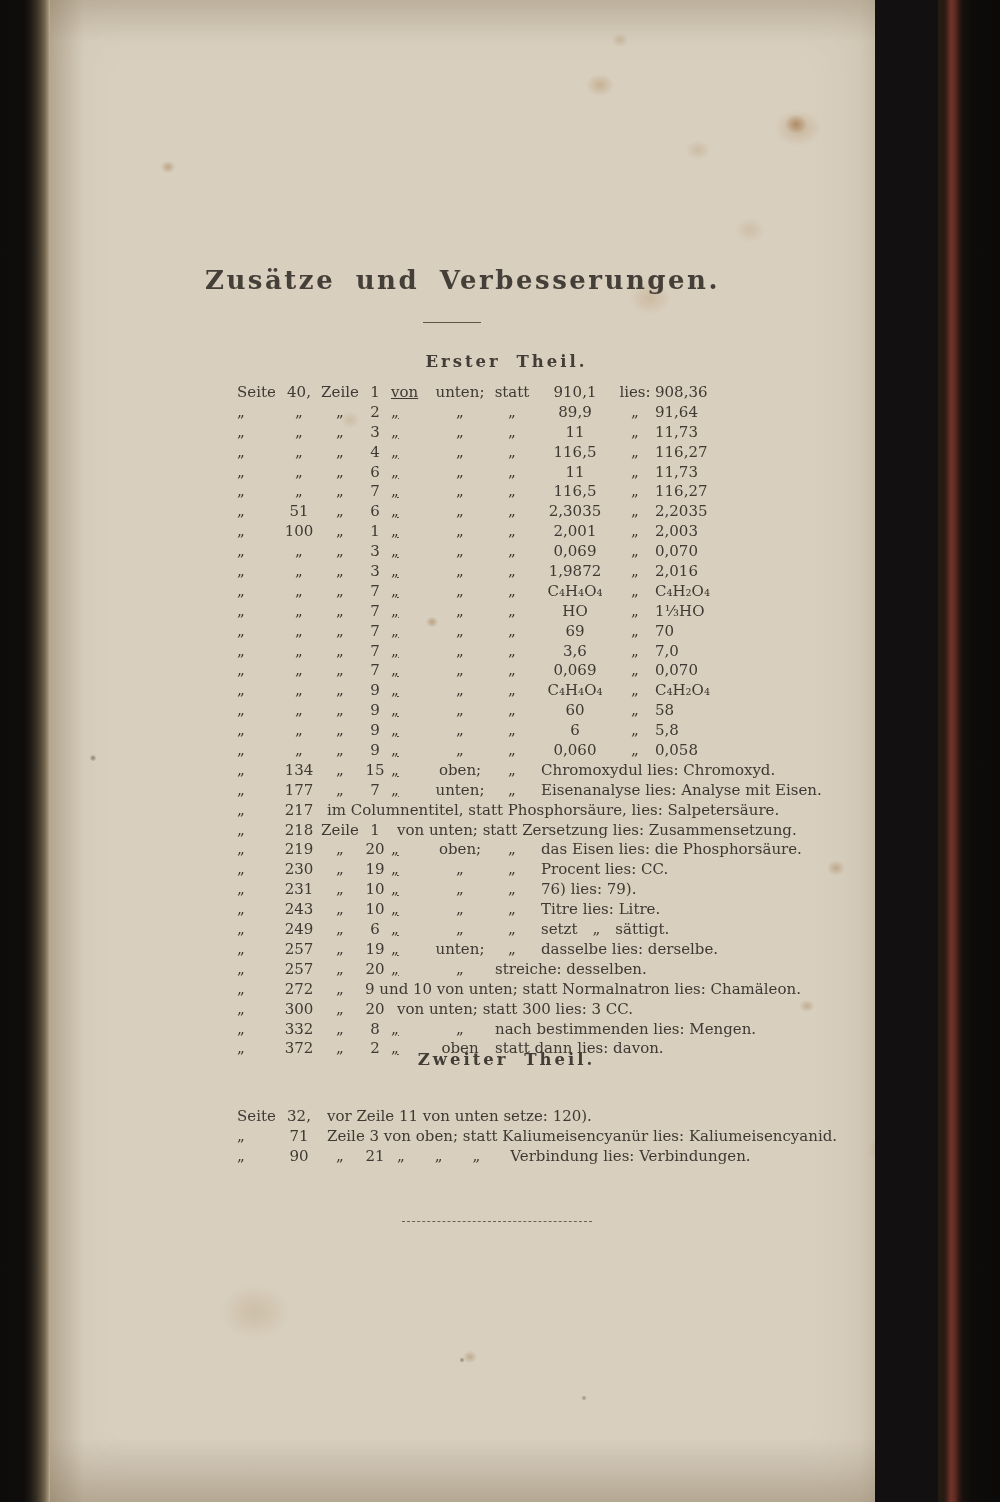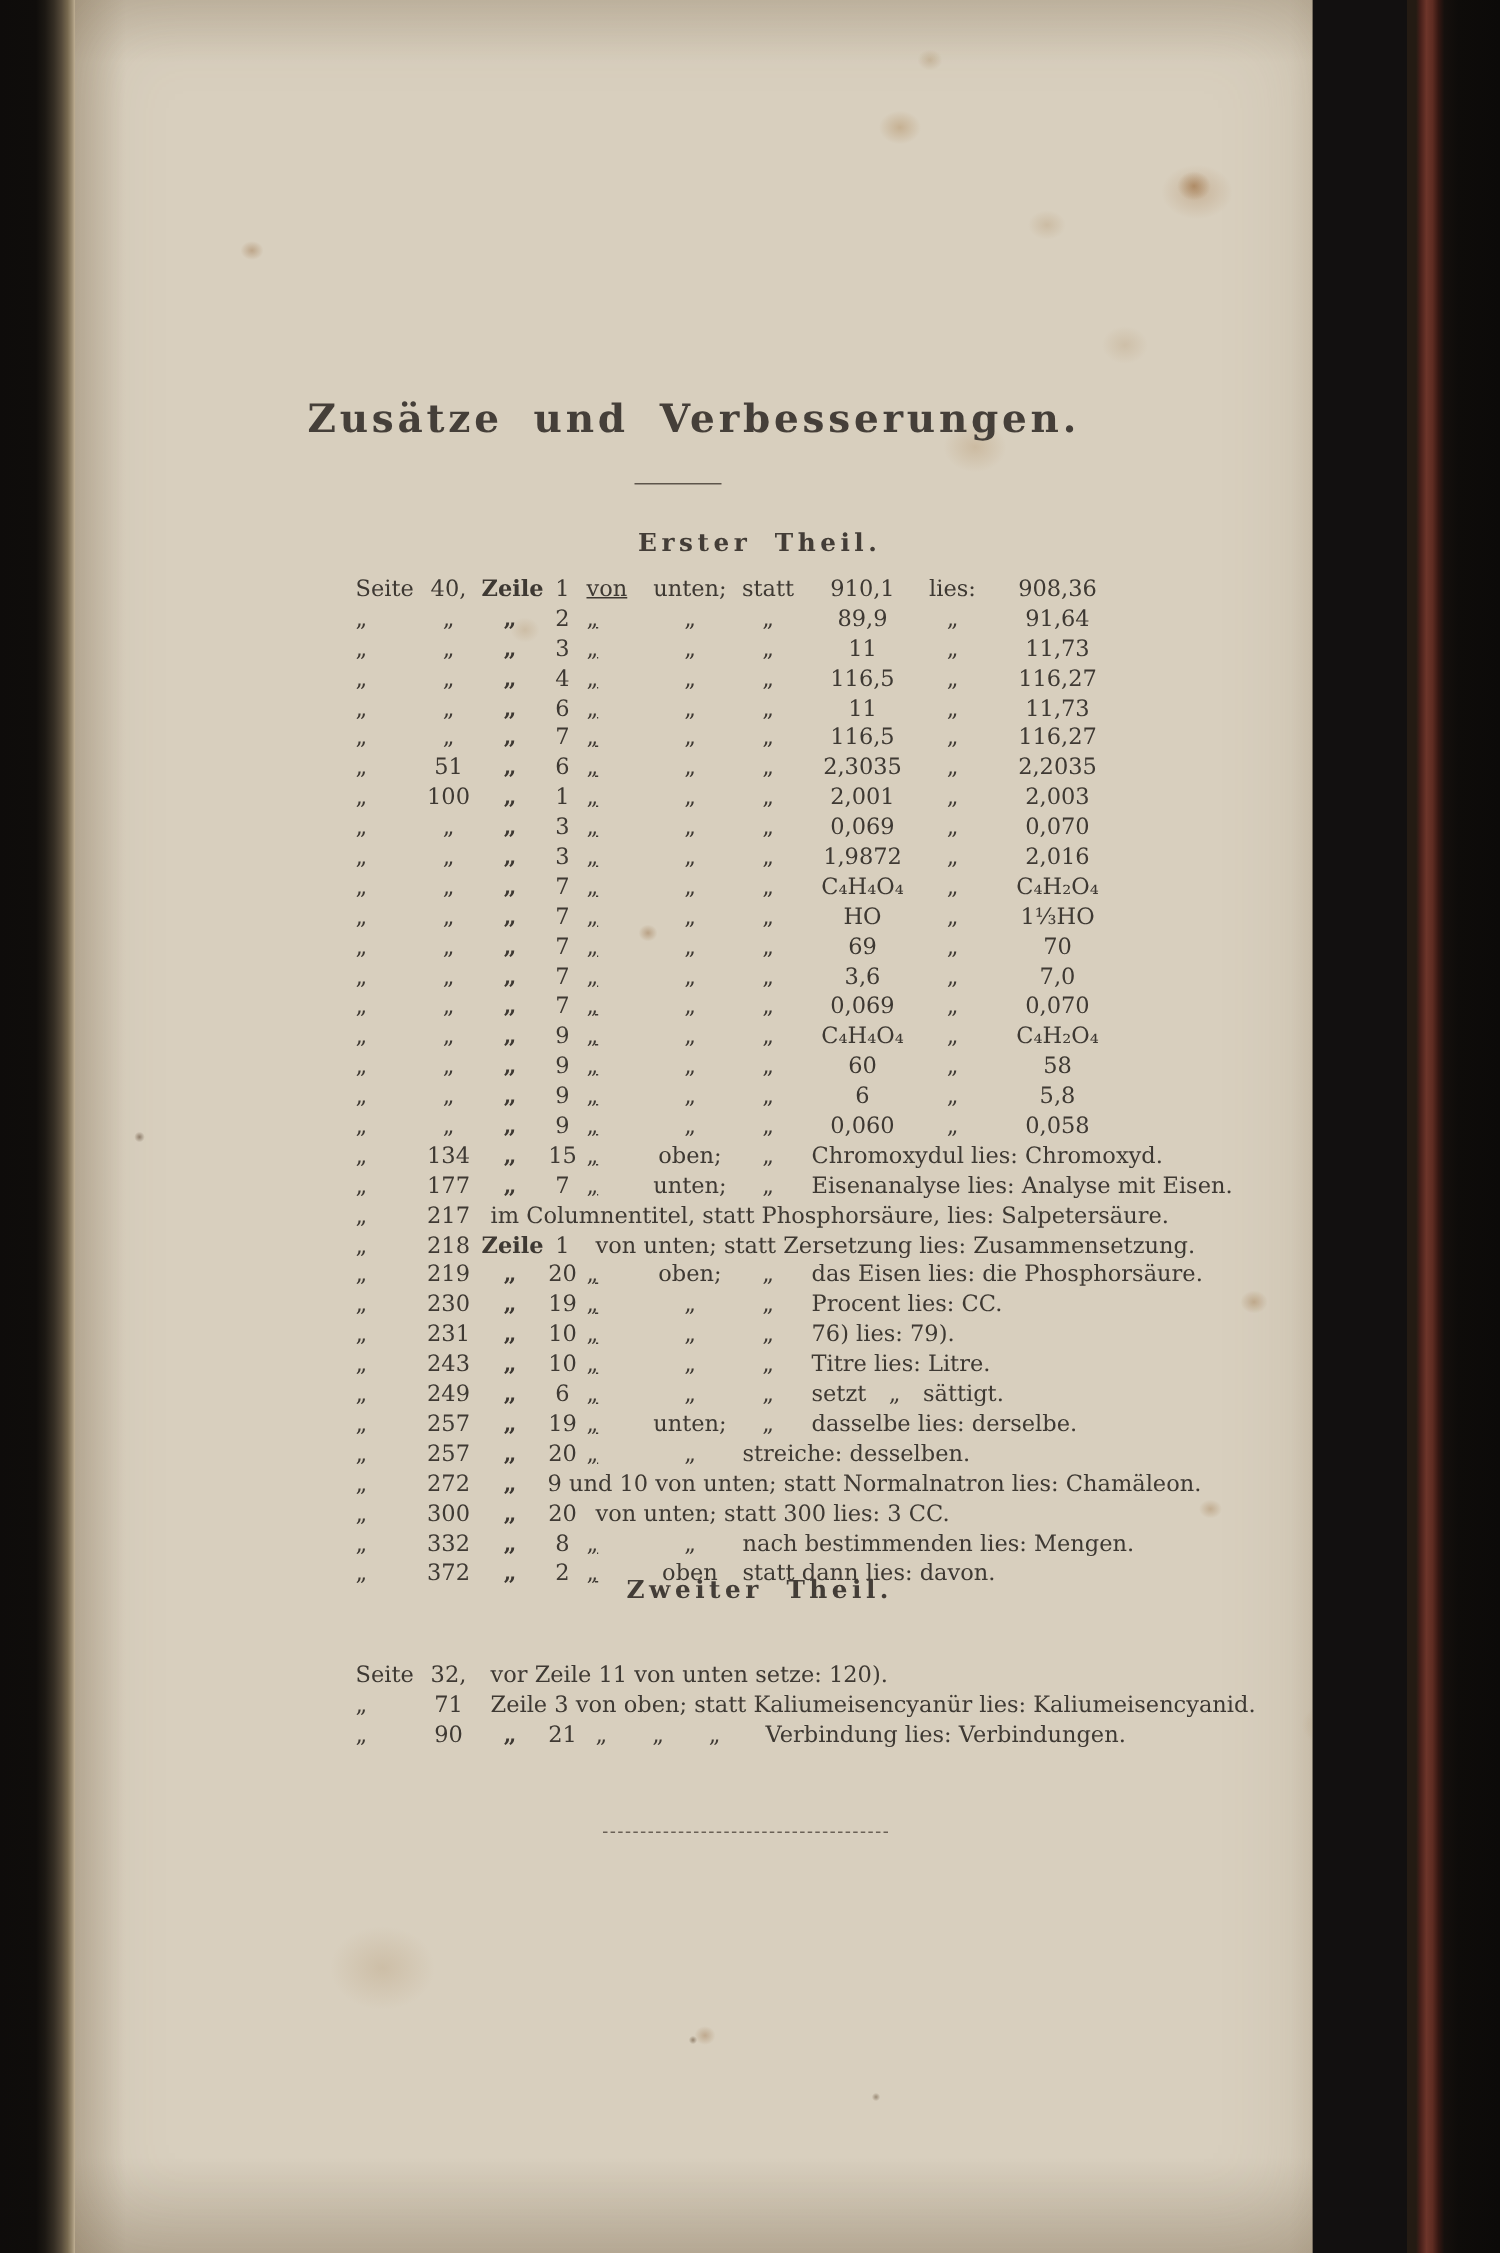--- a/index.html
+++ b/index.html
@@ -65,28 +65,28 @@
   }
   .sh1{top:352px;}
   .sh2{top:1050px;}
   .rows{position:absolute;left:187px;}
   .rows1{top:383px;}
   .rows2{top:1107px;}
   .row{height:19.9px;line-height:19.9px;white-space:nowrap;font-size:15px;color:#3e3933;}
   .row span{display:inline-block;vertical-align:baseline;}
   .c1{width:40px;text-align:left;}
   .c2{width:44px;text-align:center;}
-  .c3{width:38px;text-align:center;font-weight:bold;}
+  .c3{width:38px;text-align:center;}
   .c4{width:32px;text-align:center;}
   .c5{width:40px;text-align:left;text-decoration:underline;}
   .c6{width:58px;text-align:center;}
   .c7{width:46px;text-align:center;}
   .c8{width:80px;text-align:center;}
   .c9{width:40px;text-align:center;}
-  .c10{width:100px;text-align:center;}
+  .c10{width:100px;}
   .rest{padding-left:6px;text-align:left;}
   .end-rule{
     position:absolute;top:1221px;left:352px;width:190px;
     border-top:1px dashed #6a6156;
   }
 </style>
 </head>
 <body>
 
 <div class="backdrop">

